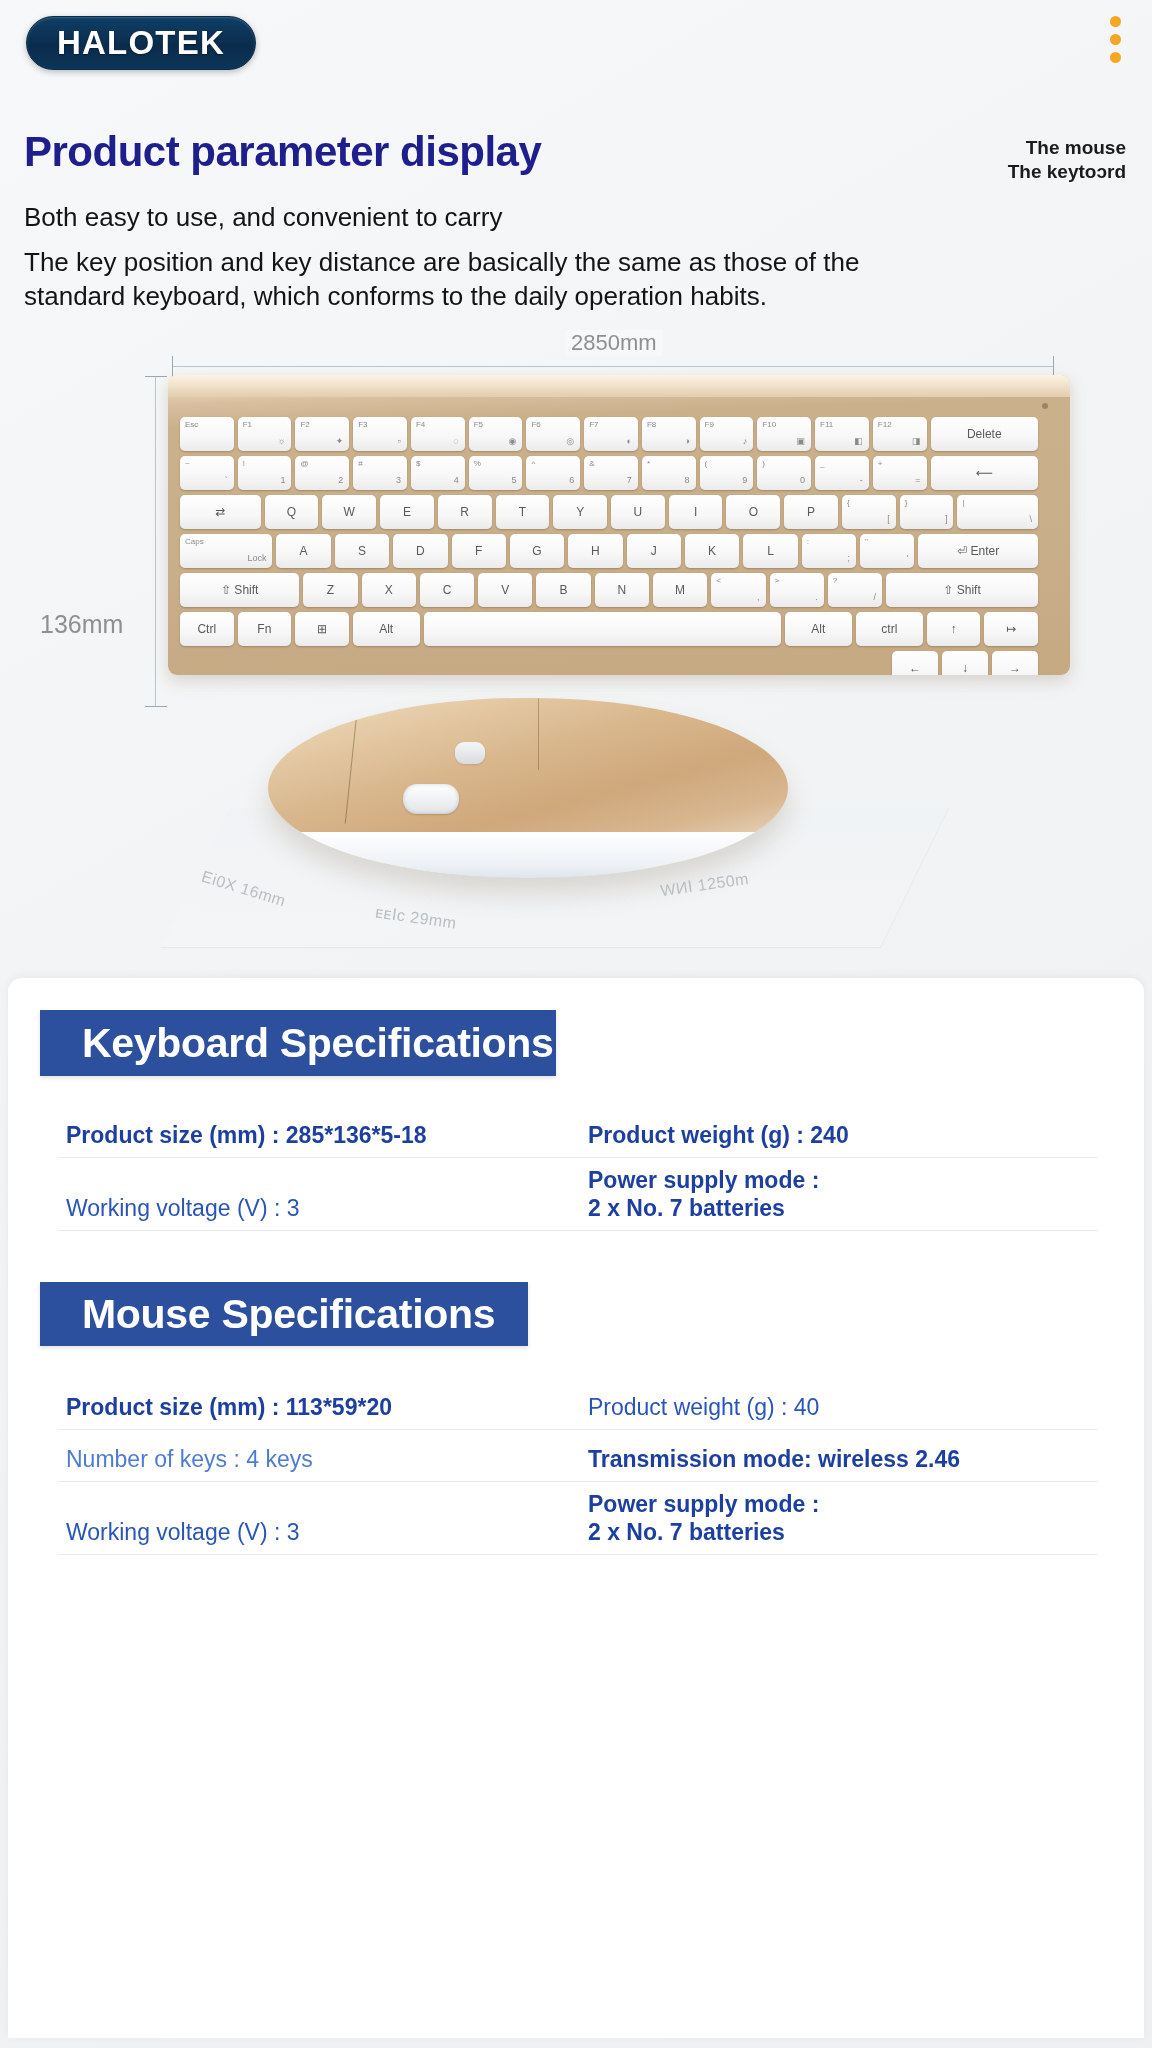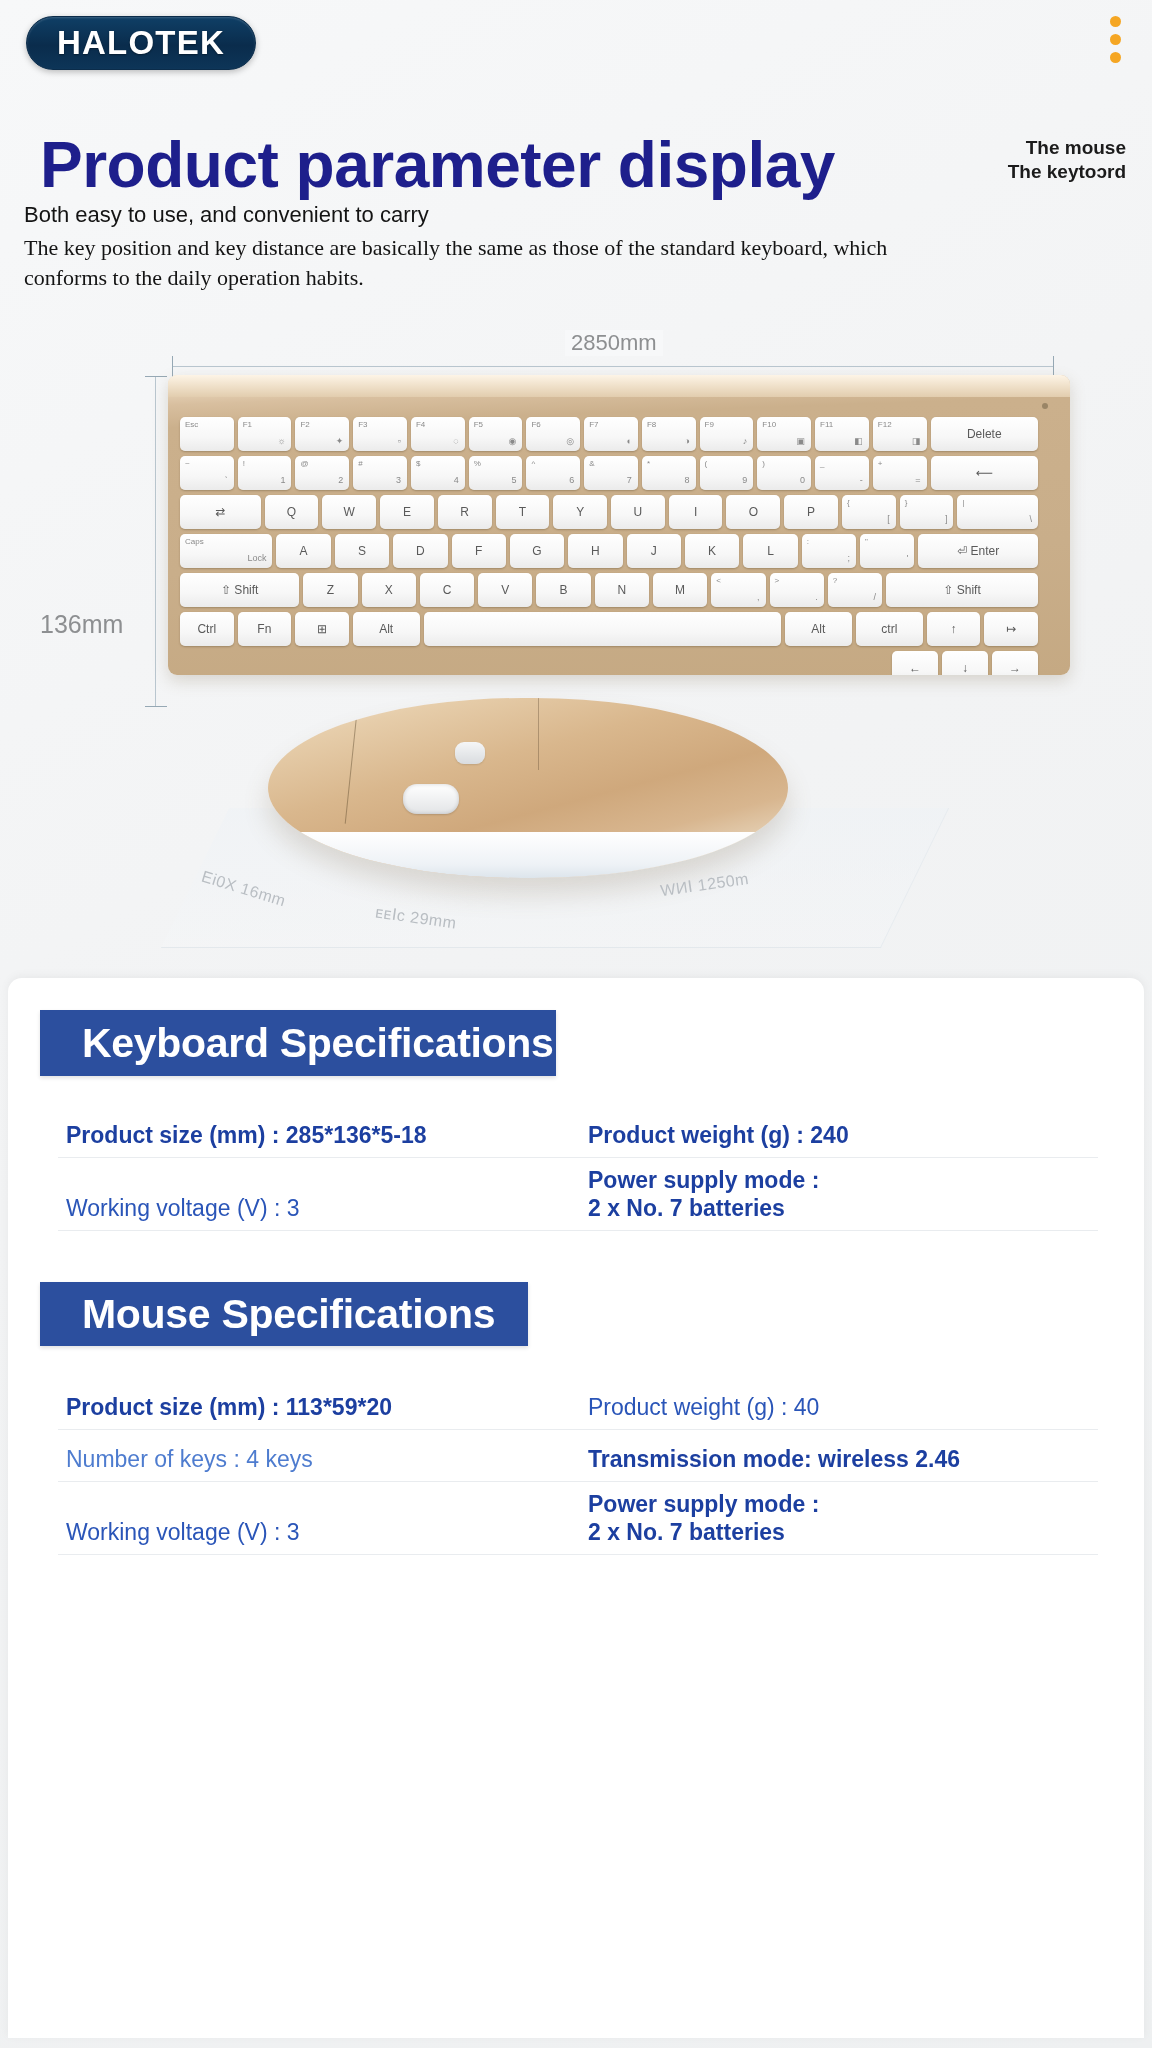--- a/index.html
+++ b/index.html
@@ -43,48 +43,47 @@
   .dots {
     position: absolute;
     right: 31px; top: 16px;
     display: flex; flex-direction: column; gap: 7px;
   }
   .dot { width: 11px; height: 11px; border-radius: 50%; background: #f5a623; }
 
   .title {
     position: absolute;
     left: 24px; top: 128px;
-    font-size: 64px;
+    font-size: 42px;
     font-weight: bold;
     color: #1e1f8c;
     letter-spacing: -0.5px;
     white-space: nowrap;
-    margin-left: 16px;
   }
 
   .corner-note {
     position: absolute;
     right: 26px; top: 136px;
     text-align: right;
     color: #1b1b1b;
     font-size: 19px;
     font-weight: bold;
     line-height: 1.25;
   }
 
   .lead {
     position: absolute;
     left: 24px; top: 200px;
     width: 870px;
-    font-size: 22px;
+    font-size: 26px;
     color: #141414;
     line-height: 1.33;
     font-weight: 500;
   }
-  .lead .l2 { display: block; margin-top: 4px; font-family: Liberation Serif, serif; }
+  .lead .l2 { display: block; margin-top: 10px; }
 
   
   .kb-block {
     position: absolute;
     left: 0; top: 330px;
     width: 1152px; height: 345px;
   }
   .dim-top-label {
     position: absolute;
     left: 565px; top: 0px;

